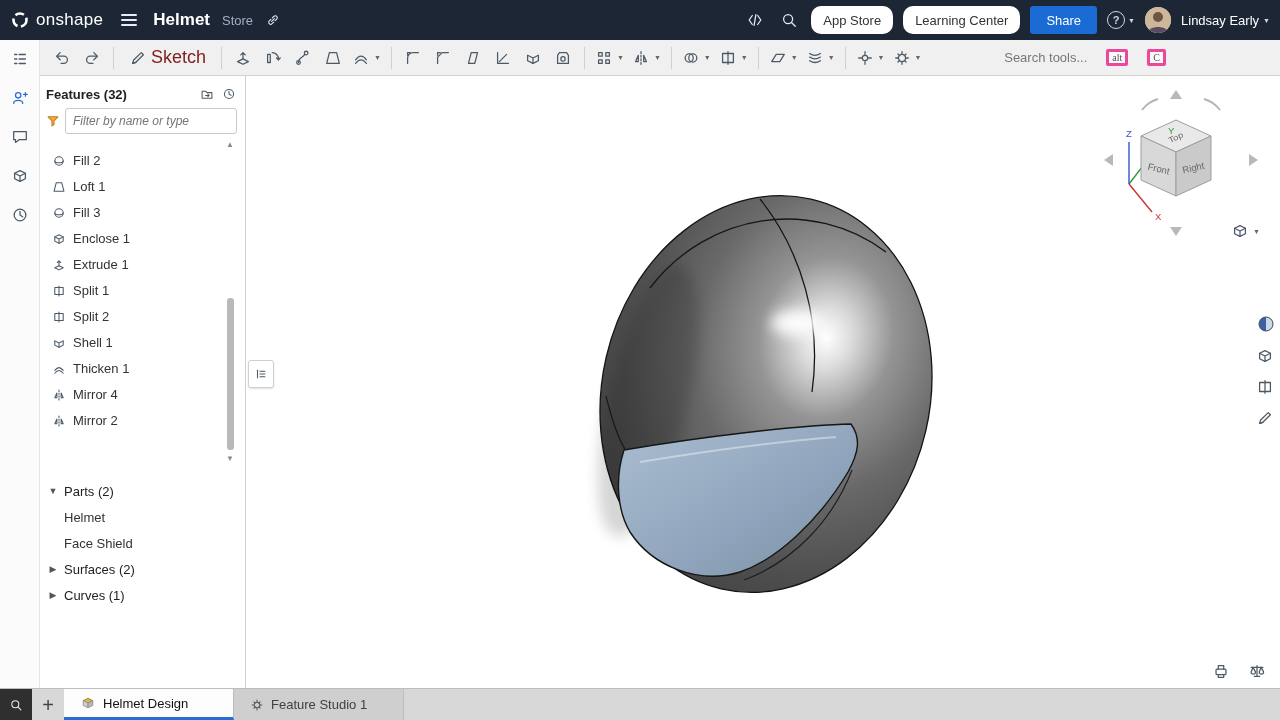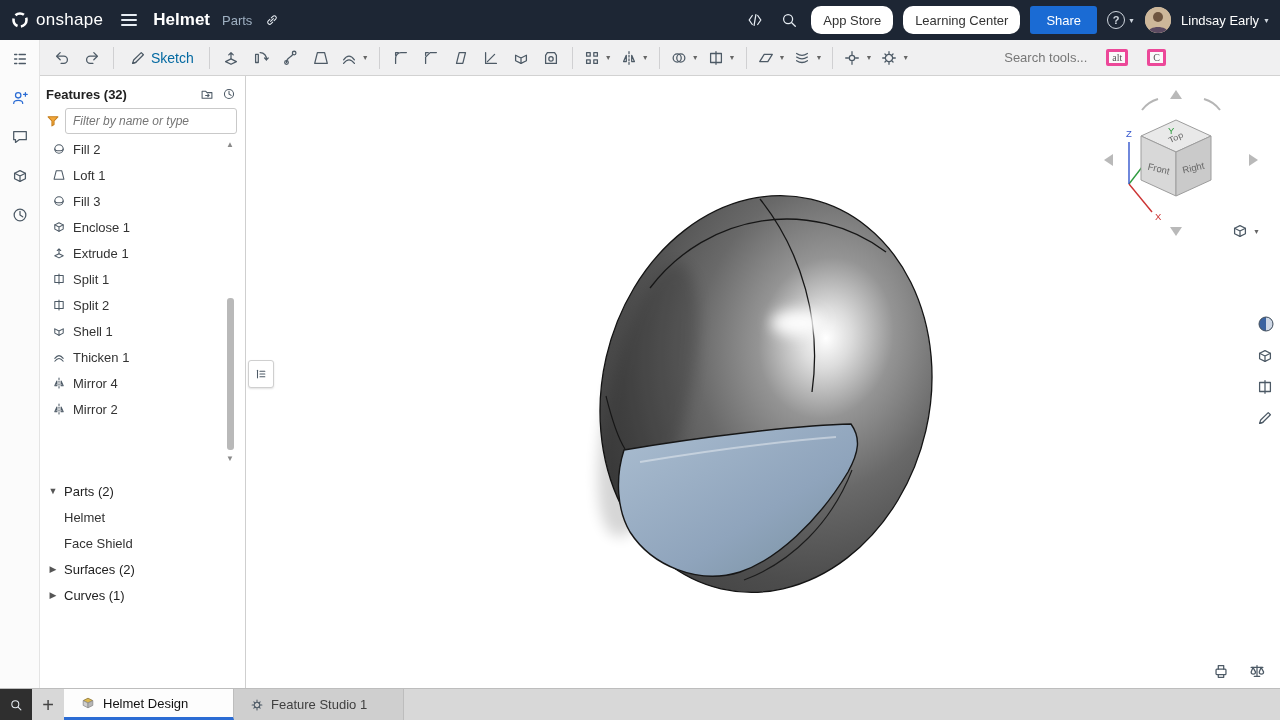--- a/index.html
+++ b/index.html
@@ -33,21 +33,21 @@
   .caret{font-size:7px;color:#cfd6de;line-height:1}
   .avatar{width:26px;height:26px;border-radius:50%;overflow:hidden;background:#d9c6ae;cursor:pointer}
   .user{display:flex;align-items:center;gap:4px;color:#fff;font-size:13px;cursor:pointer}
 
   
   .toolbar{position:absolute;top:40px;left:40px;right:0;height:36px;background:#f0f0f1;
     border-bottom:1px solid #d2d2d2;display:flex;align-items:center;padding:0 8px;gap:2px;z-index:20}
   .tbtn{height:30px;min-width:28px;background:none;border:none;border-radius:3px;cursor:pointer;
     display:flex;align-items:center;justify-content:center;gap:4px;padding:0 3px;font-family:inherit}
   .tbtn .dd{font-size:7px;color:#666}
-  .tbtn.sketch{padding:0 8px;font-size:14px;color:#0369a1}
+  .tbtn.sketch{padding:0 8px;font-size:18px;color:#7f1d1d}
   .tdiv{width:1px;height:22px;background:#d0d0d2;margin:0 5px}
   .tool-search{margin-left:auto;margin-right:100px;display:flex;align-items:center;gap:19px;
     color:#777;font-size:13px;cursor:text;padding:4px 6px}
   .tool-search kbd{border:3px solid #ec4899;border-radius:2px;background:#fafafa;color:#555;
     font-size:10px;padding:0 3px;font-family:Liberation Serif, serif}
 
   
   .leftstrip{position:absolute;top:40px;left:0;width:40px;bottom:32px;background:#fbfbfb;
     border-right:1px solid #e4e4e4;display:flex;flex-direction:column;align-items:center;
     padding-top:8px;gap:17px;z-index:25}
@@ -56,21 +56,21 @@
   
   .features{position:absolute;top:76px;left:40px;width:206px;bottom:32px;background:#fff;
     border-right:1px solid #cfcfcf;z-index:10}
   .fp-header{display:flex;align-items:flex-end;padding:10px 8px 6px 6px;gap:6px}
   .fp-title{font-weight:bold;font-size:13px;color:#222;flex:1}
   .fp-hicon{background:none;border:none;cursor:pointer;padding:1px;display:flex}
   .fp-filter{display:flex;align-items:center;gap:5px;padding:0 8px 8px 6px}
   .fp-filter input{flex:1;height:26px;border:1px solid #c9c9c9;border-radius:3px;padding:0 7px;
     font-size:12px;font-style:italic;color:#555;font-family:inherit;outline:none;min-width:0}
   .flist{position:relative;height:314px;overflow:hidden;padding-left:2px}
-  .frow{display:flex;align-items:flex-start;gap:7px;height:26px;padding-left:10px;cursor:pointer}
+  .frow{display:flex;align-items:flex-end;gap:7px;height:26px;padding-left:10px;cursor:pointer}
   .flabel{font-size:13px;color:#333}
   .vscroll{position:absolute;top:64px;right:10px;width:10px;height:324px;z-index:5}
   .vscroll .arr{position:absolute;left:0;width:10px;font-size:8px;color:#8a8a8a;text-align:center;line-height:10px}
   .vthumb{position:absolute;left:2px;width:7px;border-radius:3px;background:#b9b9b9}
   .srow{display:flex;align-items:center;gap:6px;height:26px;padding-left:8px;cursor:pointer;color:#222}
   .srow .chev{font-size:9px;color:#555;width:10px;text-align:center}
   .prow{height:26px;display:flex;align-items:center;padding-left:24px;cursor:pointer;color:#333}
   .sections{margin-top:22px}
 
   
@@ -259,21 +259,21 @@
         <circle cx="10" cy="10" r="6.5" fill="none" stroke="#fff" stroke-width="2.6" stroke-dasharray="9 3.5"></circle>
       </svg>
       <span class="logo-text">onshape</span>
     </div>
     <button class="hamburger">
         <span></span>
         <span></span>
         <span></span>
       </button>
     <span class="doc-title">Helmet</span>
-    <span class="doc-branch">Parts</span>
+    <span class="doc-branch">Store</span>
     <button class="tb-iconbtn">
         <svg class="ic white sm">
           <use href="#sym-link"></use>
         </svg>
       </button>
   </div>
   <div class="tb-right">
     <button class="tb-iconbtn">
         <svg class="ic white">
           <use href="#sym-code"></use>

